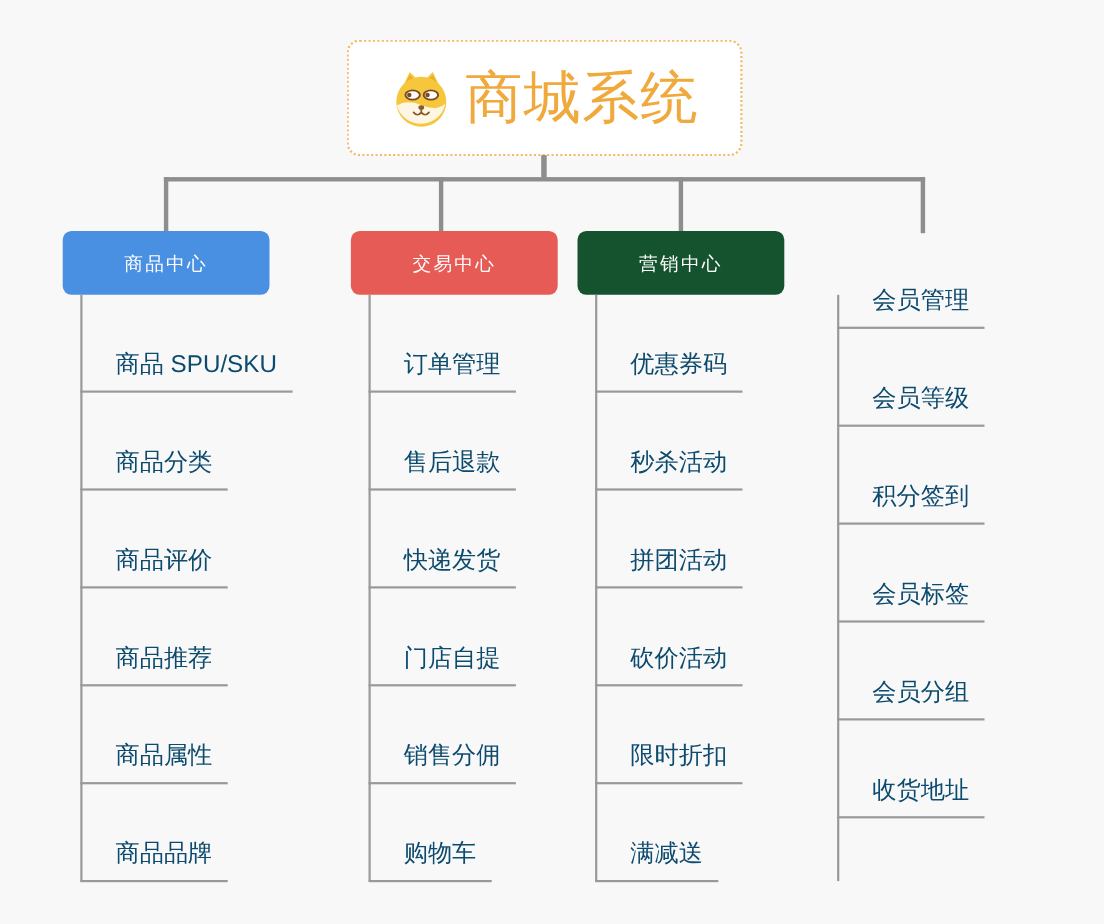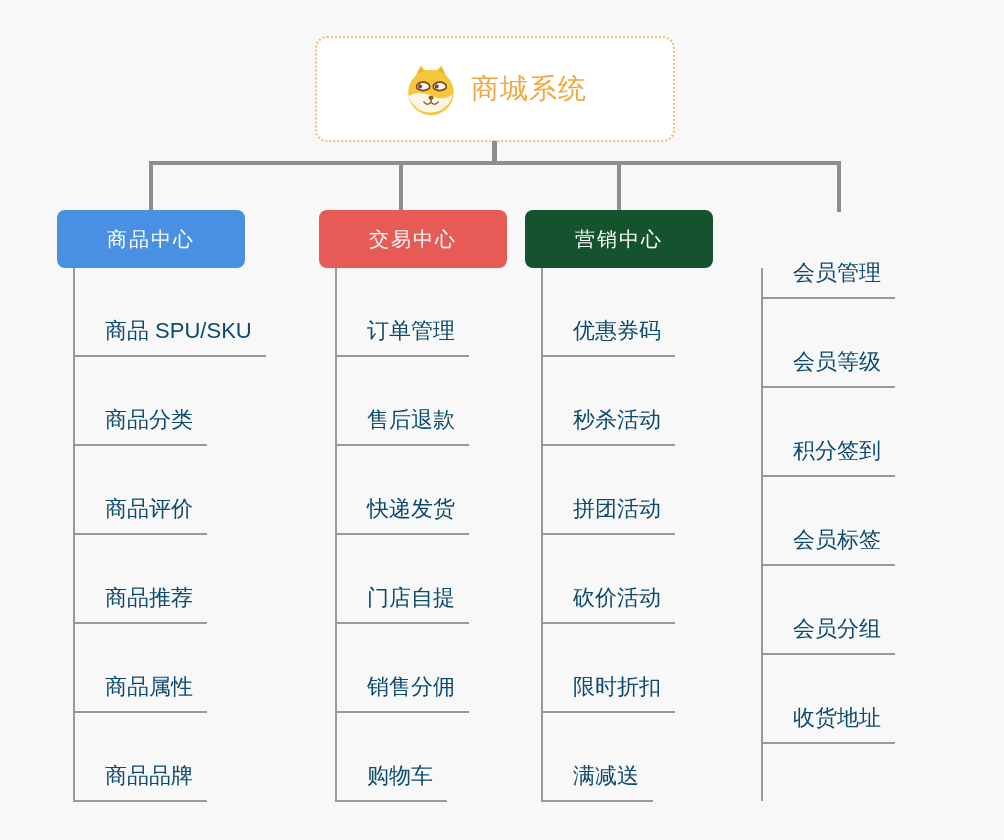--- a/index.html
+++ b/index.html
@@ -28,21 +28,21 @@
     background: #ffffff;
     border: 2px dotted #f2bb6b;
     border-radius: 12px;
     display: flex;
     align-items: center;
     justify-content: center;
     gap: 12px;
     cursor: default;
   }
   .root-title {
-    font-size: 28px;
+    font-size: 52px;
     font-weight: 500;
     letter-spacing: 1px;
     white-space: nowrap;
   }
   .root-icon { width: 56px; height: 56px; flex: 0 0 auto; }
 
   
   .conn { position: absolute; background: #8e8e8e; }
   .conn-stub  { left: 492px; top: 141px; width: 5px; height: 21px; }
   .conn-bus   { left: 149px; top: 161px; width: 692px; height: 4px; }
@@ -64,21 +64,21 @@
   .branch-col:nth-child(4) { left: 745px; }
 
   .branch-header {
     width: 188px;
     height: 58px;
     border-radius: 8px;
     display: flex;
     align-items: center;
     justify-content: center;
     color: #ffffff;
-    font-size: 20px;
+    font-size: 17px;
     font-weight: 500;
     letter-spacing: 2px;
     cursor: default;
   }
 
   .child-line {
     position: absolute;
     left: 16px;
     top: 58px;
     width: 2px;

